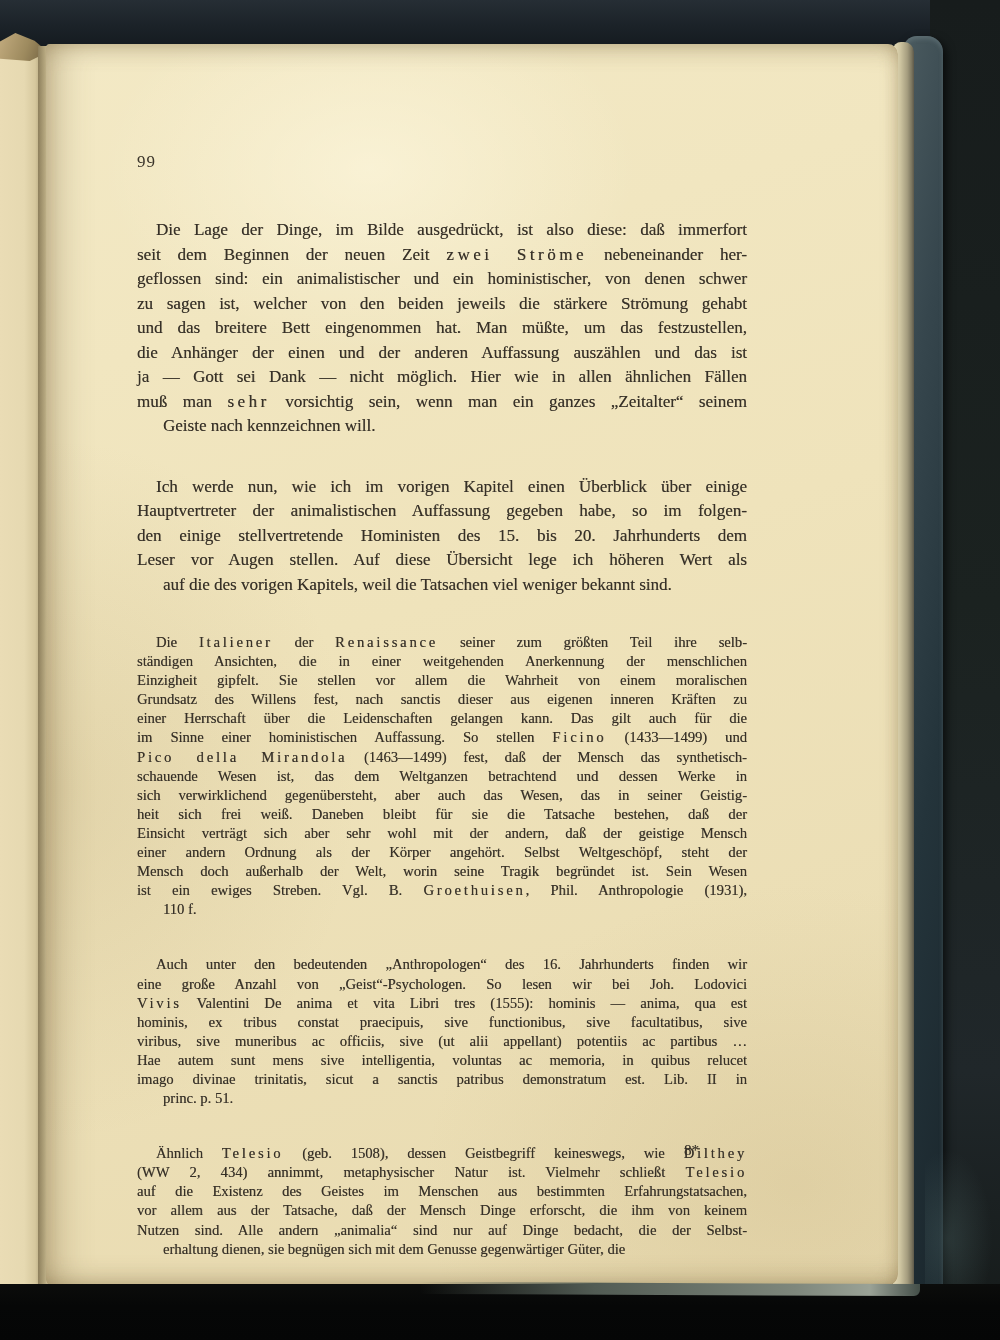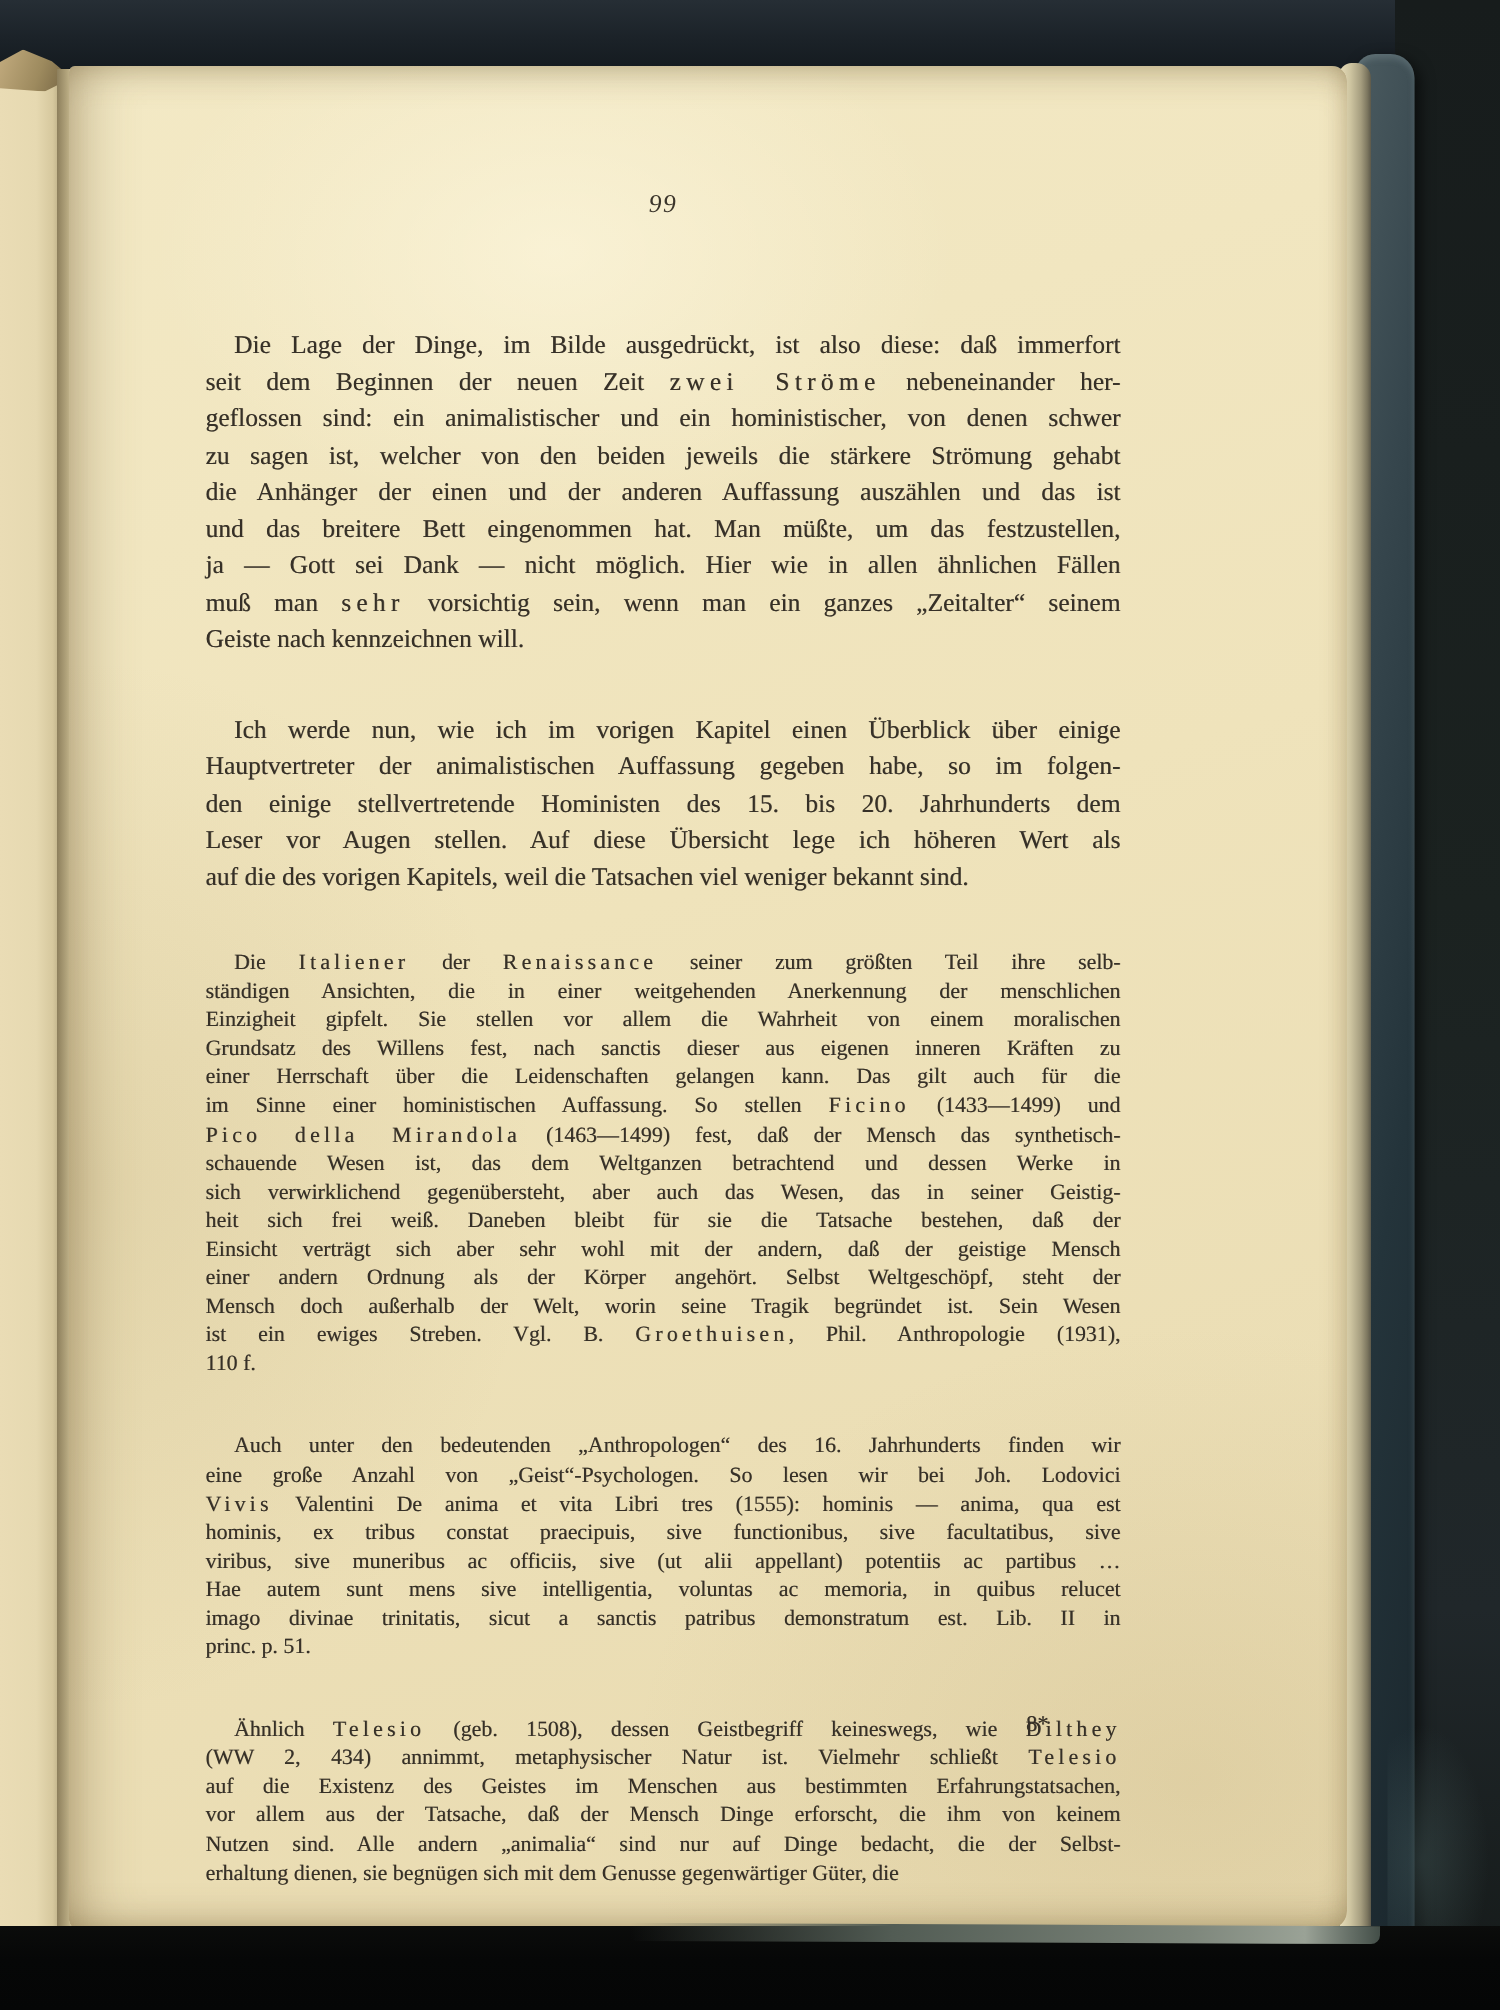--- a/index.html
+++ b/index.html
@@ -44,26 +44,26 @@
       radial-gradient(ellipse 380px 260px at 38% 10%,rgba(255,250,228,.55),transparent 70%),
       radial-gradient(ellipse 520px 420px at 88% 92%,rgba(186,164,112,.22),transparent 72%),
       radial-gradient(ellipse 420px 500px at 2% 60%,rgba(170,148,96,.18),transparent 70%),
       linear-gradient(163deg,#f3e9c5 0%,#efe3bb 45%,#e8dab0 100%);
     box-shadow:
       inset 26px 0 38px -20px rgba(112,92,52,.45),
       inset -9px 0 18px -10px rgba(118,98,58,.38),
       inset 0 16px 26px -16px rgba(120,100,60,.42),
       inset 0 -18px 28px -18px rgba(108,88,48,.45);}
   
-  .pagenum{position:absolute;left:91px;top:82px;width:610px;height:26px;
-    text-align:center;font-size:17px;letter-spacing:1px;color:#3b352b;font-style:italic;}
+  .pagenum{position:absolute;left:91px;top:108px;width:610px;height:26px;
+    font-size:17px;letter-spacing:1px;color:#3b352b;}
   .textblock{position:absolute;left:91px;top:138px;width:610px;color:#363027;}
   .line{text-align:justify;text-align-last:justify;
     text-shadow:.3px 0 0 rgba(54,48,40,.55);}
-  .line.last{text-align-last:left;}
+  .line.last{text-align-last:left;margin-left:26px;}
   .line.indent{text-indent:19px;margin-top:36px;}
   .line.main{font-size:17px;line-height:24.5px;height:24.5px;}
   .line.small{font-size:14.6px;line-height:19.1px;height:19.1px;}
   .line.main .sp{letter-spacing:3.5px;word-spacing:4px;}
   .line.small .sp{letter-spacing:2.8px;word-spacing:3px;}
   .sig{position:absolute;left:91px;top:1098px;width:610px;box-sizing:border-box;
     text-align:right;padding-right:48px;font-size:15px;color:#363027;
     text-shadow:.3px 0 0 rgba(54,48,40,.55);}
 </style>
 </head>
@@ -79,22 +79,22 @@
 <div class="gutter"></div>
 
 <div class="page">
   <div class="pagenum">99</div>
   <div class="textblock">
       <div>
         <div class="line main indent"><span>Die Lage der Dinge, im Bilde ausgedrückt, ist also diese: daß immerfort</span></div>
         <div class="line main"><span>seit dem Beginnen der neuen Zeit </span><span class="sp">zwei Ströme</span><span> nebeneinander her-</span></div>
         <div class="line main"><span>geflossen sind: ein animalistischer und ein hoministischer, von denen schwer</span></div>
         <div class="line main"><span>zu sagen ist, welcher von den beiden jeweils die stärkere Strömung gehabt</span></div>
+        <div class="line main"><span>und das breitere Bett eingenommen hat.  Man müßte, um das festzustellen,</span></div>
         <div class="line main"><span>die Anhänger der einen und der anderen Auffassung auszählen und das ist</span></div>
-        <div class="line main"><span>und das breitere Bett eingenommen hat.  Man müßte, um das festzustellen,</span></div>
         <div class="line main"><span>ja — Gott sei Dank — nicht möglich.  Hier wie in allen ähnlichen Fällen</span></div>
         <div class="line main"><span>muß man </span><span class="sp">sehr</span><span> vorsichtig sein, wenn man ein ganzes „Zeitalter“ seinem</span></div>
         <div class="line main last"><span>Geiste nach kennzeichnen will.</span></div>
       </div>
       <div>
         <div class="line main indent"><span>Ich werde nun, wie ich im vorigen Kapitel einen Überblick über einige</span></div>
         <div class="line main"><span>Hauptvertreter der animalistischen Auffassung gegeben habe, so im folgen-</span></div>
         <div class="line main"><span>den einige stellvertretende Hoministen des 15. bis 20. Jahrhunderts dem</span></div>
         <div class="line main"><span>Leser vor Augen stellen.  Auf diese Übersicht lege ich höheren Wert als</span></div>
         <div class="line main last"><span>auf die des vorigen Kapitels, weil die Tatsachen viel weniger bekannt sind.</span></div>

